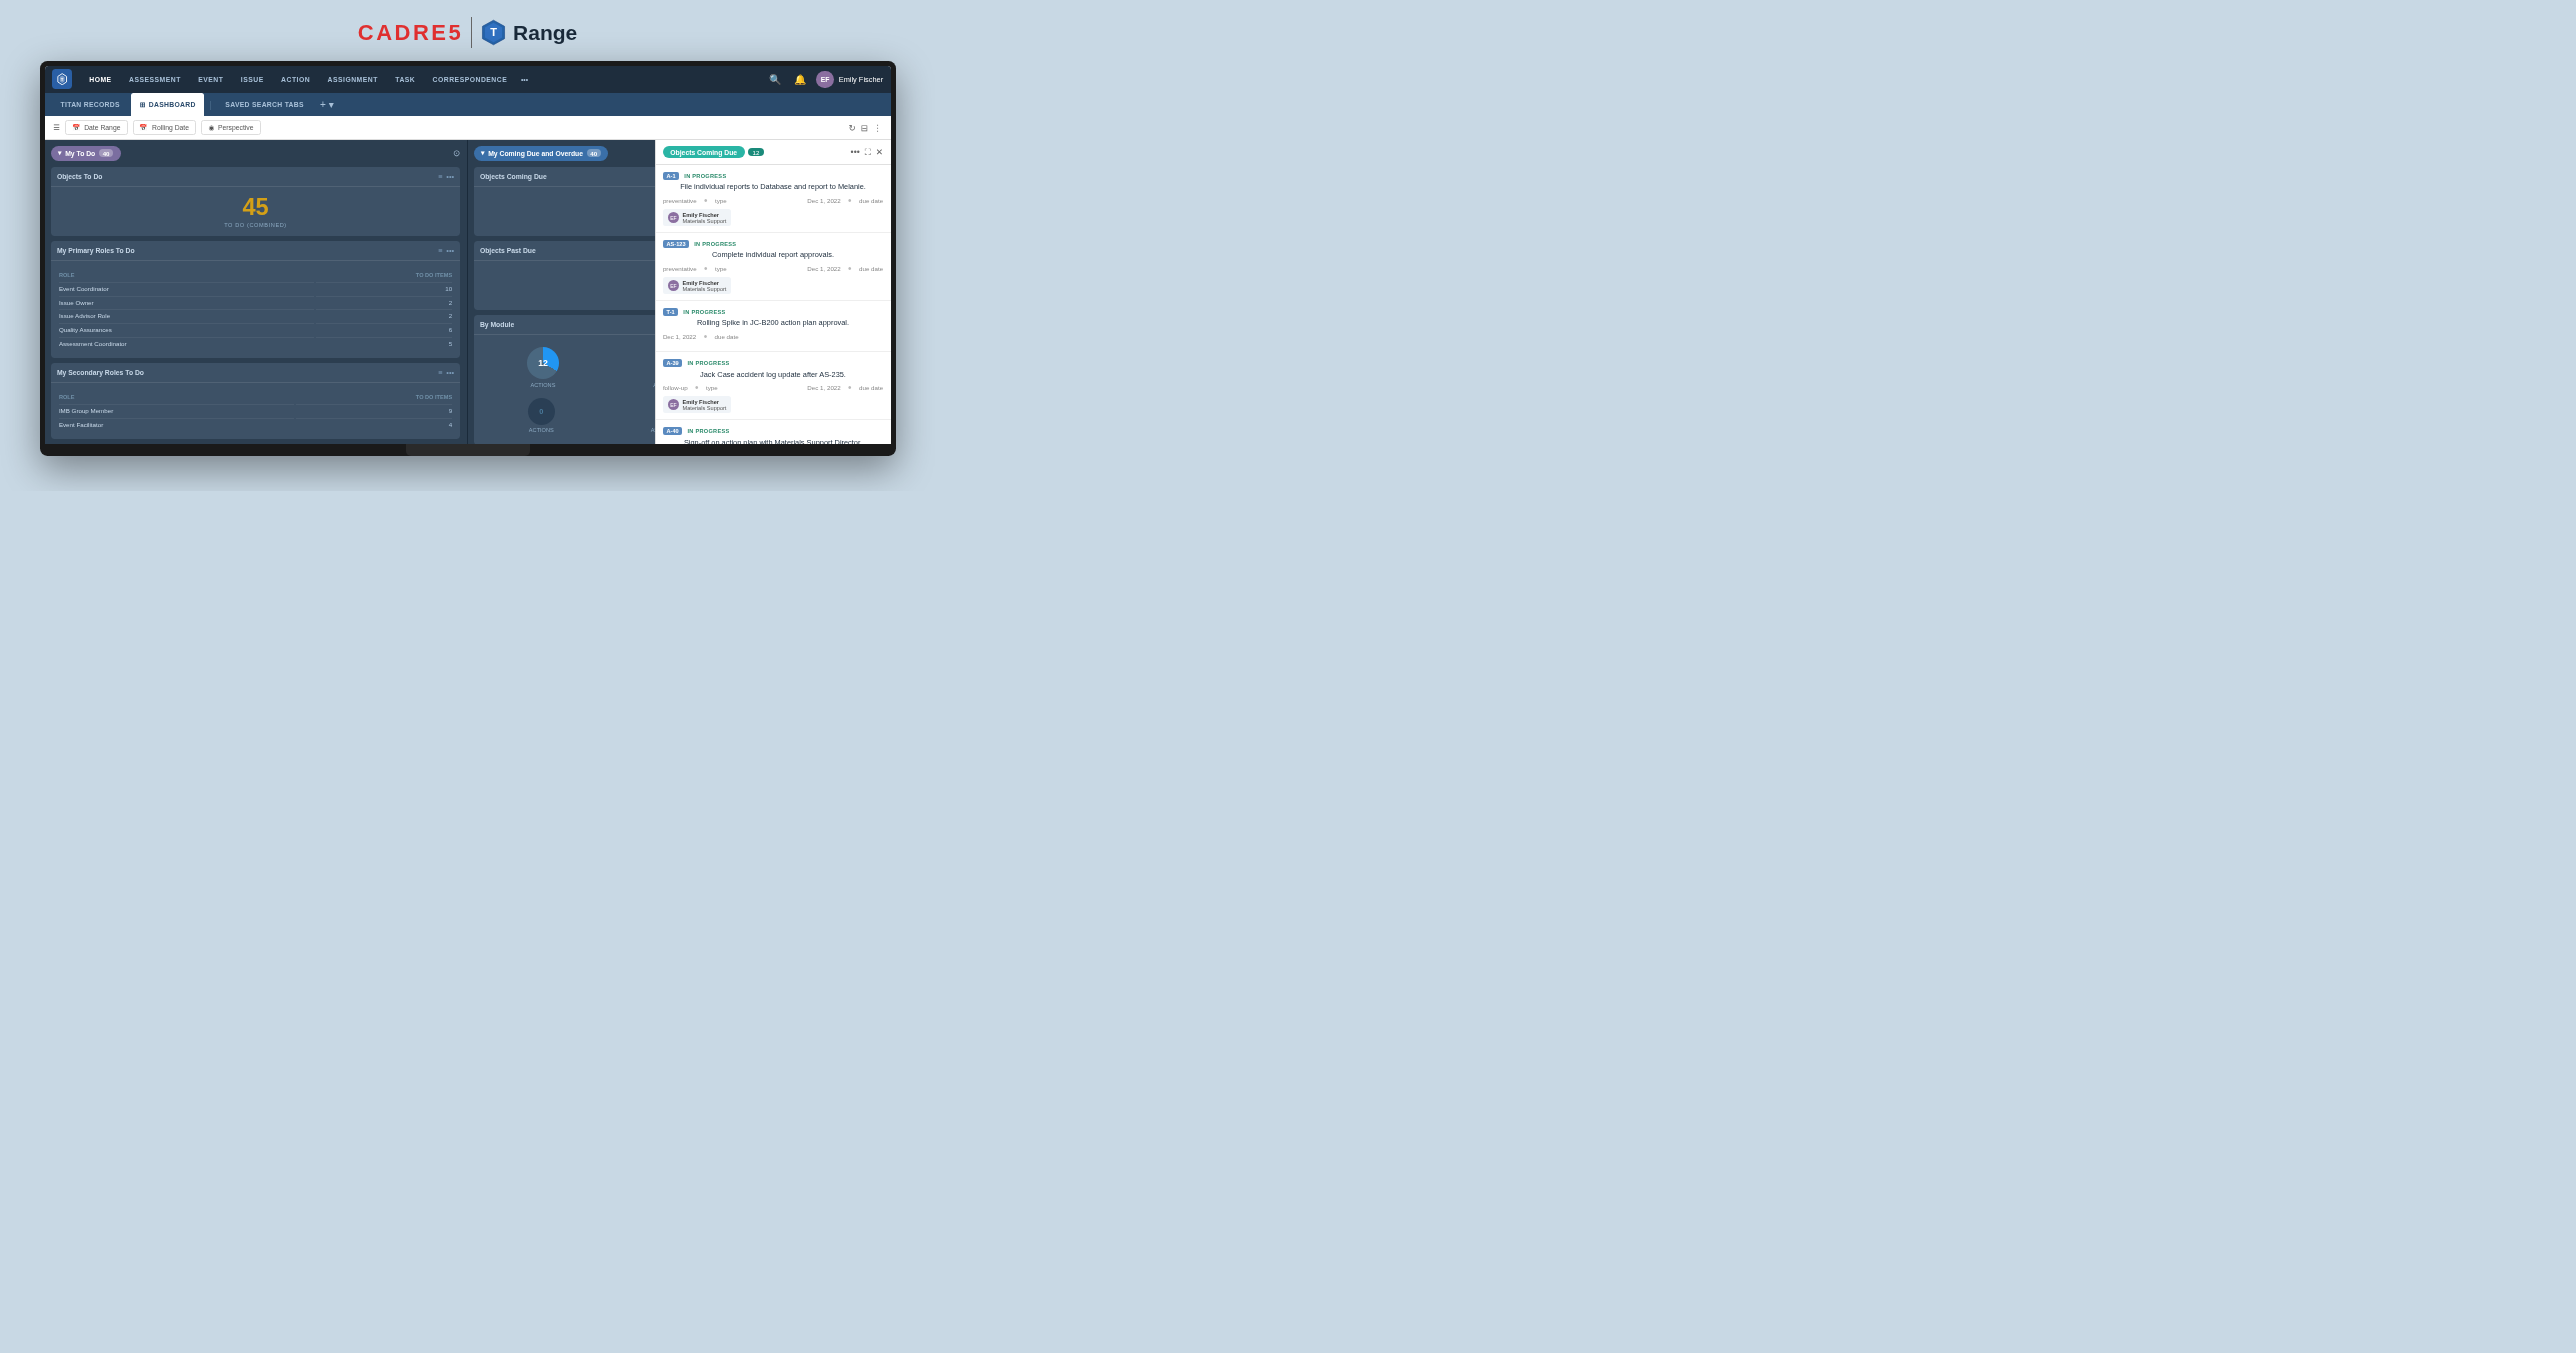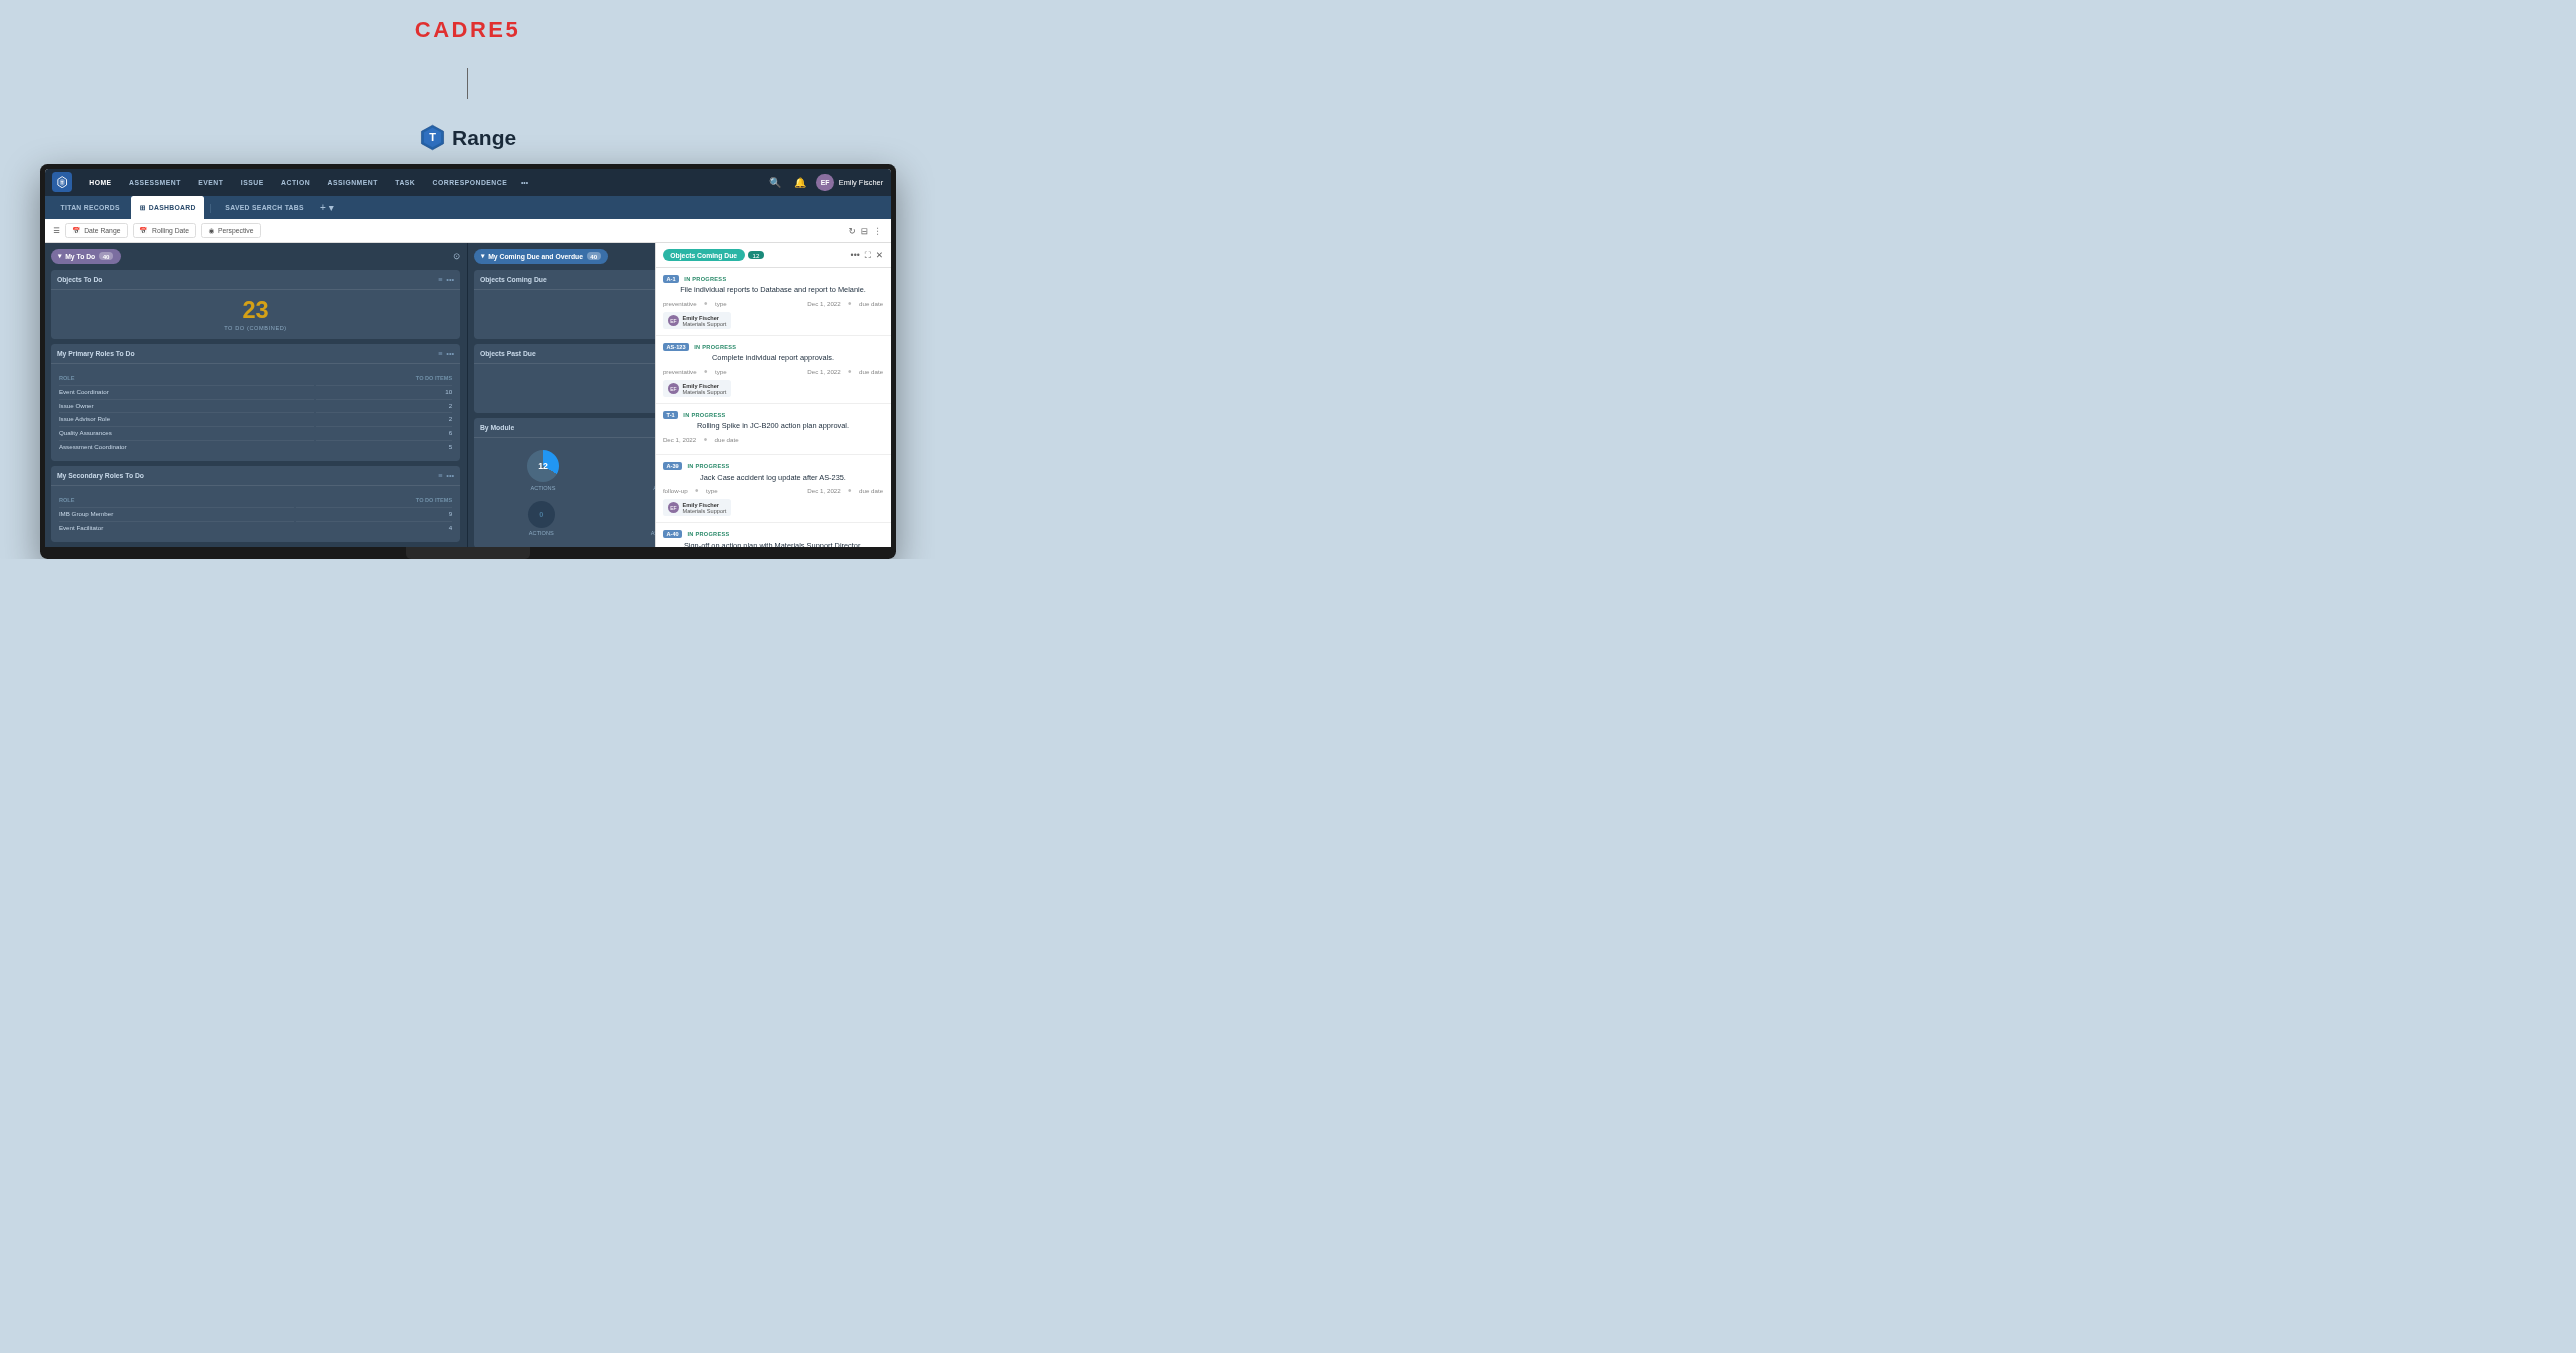--- a/index.html
+++ b/index.html
@@ -10,22 +10,21 @@
       min-height: 491px;
       overflow: hidden;
     }
 
     
     .branding {
       display: flex;
       align-items: center;
       justify-content: center;
       padding: 17.4px 0 12.4px 0;
-      gap: 25px;
-      flex-direction: column;
+      gap: 8px;
     }
     .brand-cadre {
       font-size: 22px;
       font-weight: 900;
       color: #1a2a3a;
       letter-spacing: 2.5px;
       font-family: 'Arial Black', Arial, sans-serif;
     }
     .brand-cadre span {
       color: #e03030;
@@ -570,21 +569,21 @@
             <div class="panel-menu">⊙</div>
           </div>
 
           <div class="widget">
             <div class="widget-header">
               <span class="widget-title">Objects To Do</span>
               <span class="widget-icon">≡</span>
               <span class="widget-icon">•••</span>
             </div>
             <div class="widget-body">
-              <div class="big-number gold">23</div>
+              <div class="big-number gold">45</div>
               <div class="big-number-label">TO DO (COMBINED)</div>
             </div>
           </div>
 
           <div class="widget">
             <div class="widget-header">
               <span class="widget-title">My Primary Roles To Do</span>
               <span class="widget-icon">≡</span>
               <span class="widget-icon">•••</span>
             </div>

